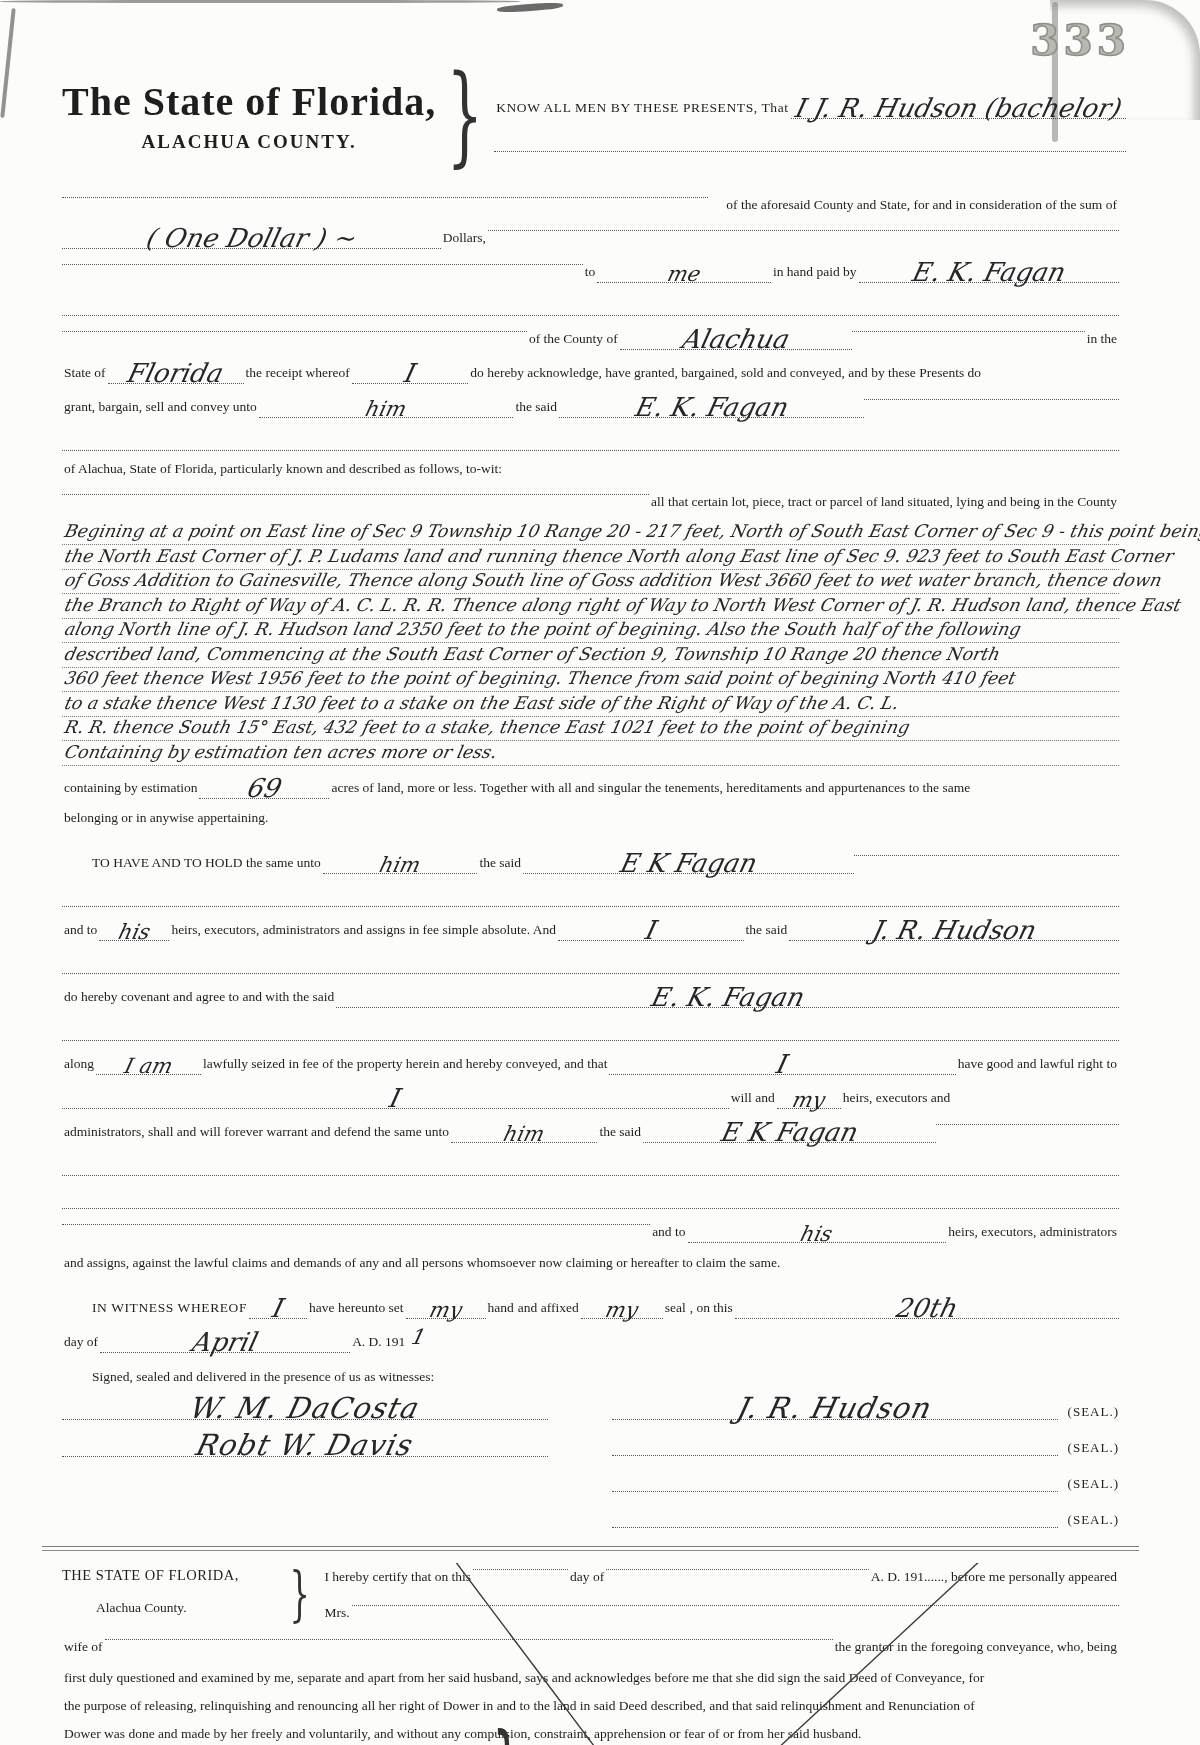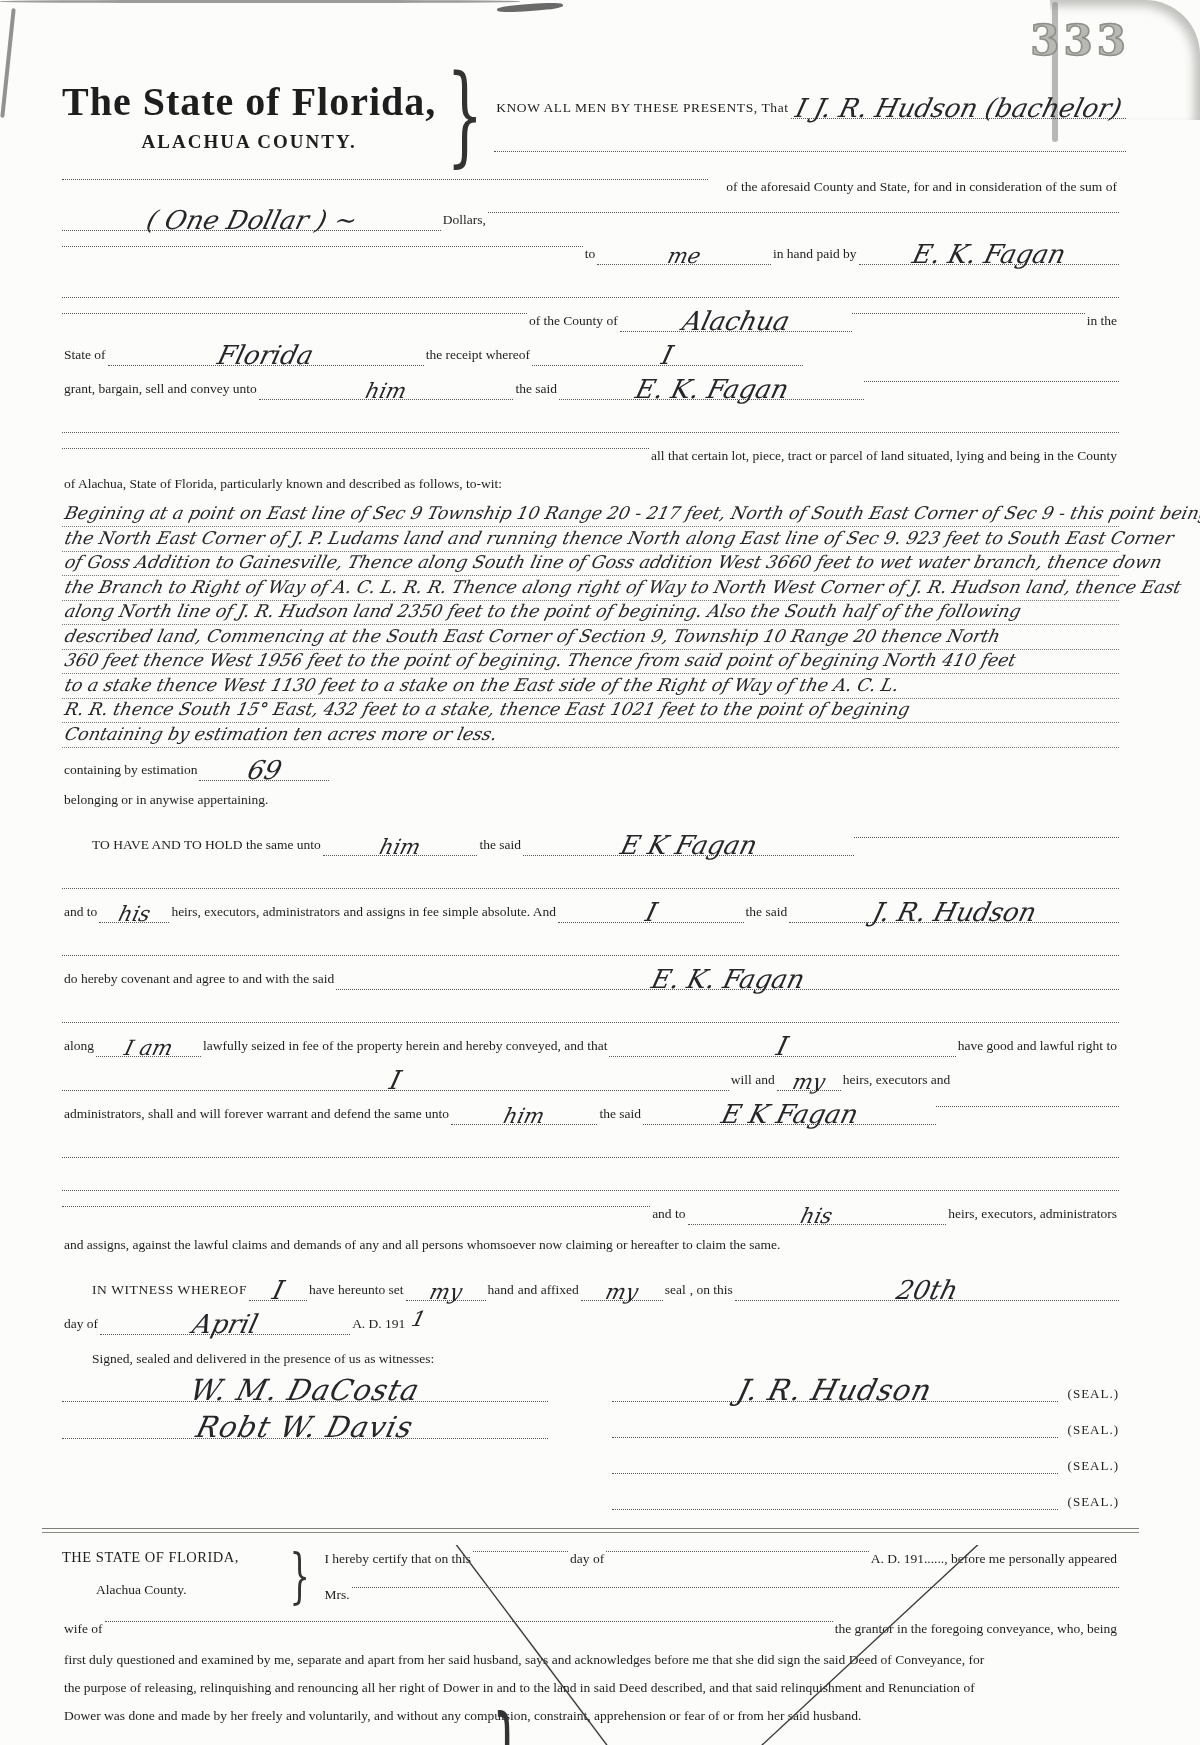--- a/index.html
+++ b/index.html
@@ -89,21 +89,21 @@
     <div style="flex:1;">
       <div class="row" style="margin-top:22px;">
         <span class="pt cap">KNOW ALL MEN BY THESE PRESENTS, That</span>
         <span class="fill"><span class="hw big">I  J. R. Hudson (bachelor)</span></span>
       </div>
       <div class="blankline"></div>
     </div>
   </div>
 
   <div>
-    <div class="row" style="margin-top:26px;gap:16px;">
+    <div class="row" style="margin-top:44px;gap:16px;">
       <span class="dots" style="flex:2.2;"></span>
       <span class="pt">of the aforesaid County and State, for and in consideration of the sum of</span>
     </div>
     <div class="row">
       <span class="fill" style="flex:1.2;"><span class="hw big">( One Dollar ) ~</span></span>
       <span class="pt">Dollars,</span>
       <span class="dots" style="flex:2;"></span>
     </div>
     <div class="row">
       <span class="dots" style="flex:1.8;"></span>
@@ -118,54 +118,56 @@
       <span class="pt">of the County of</span>
       <span class="fill" style="flex:.55;"><span class="hw big">Alachua</span></span>
       <span class="dots" style="flex:.55;"></span>
       <span class="pt">in the</span>
     </div>
     <div class="row">
       <span class="pt">State of</span>
       <span class="fill" style="flex:.35;"><span class="hw big">Florida</span></span>
       <span class="pt">the receipt whereof</span>
       <span class="fill" style="flex:.3;"><span class="hw big">I</span></span>
+      <span class="pt">do hereby acknowledge, have granted, bargained, sold and conveyed, and by these Presents do</span>
     </div>
     <div class="row">
       <span class="pt">grant, bargain, sell and convey unto</span>
       <span class="fill" style="flex:.5;"><span class="hw">him</span></span>
       <span class="pt">the said</span>
       <span class="fill" style="flex:.6;"><span class="hw big">E. K. Fagan</span></span>
       <span class="dots" style="flex:.5;"></span>
     </div>
     <div class="blankline"></div>
+    <div class="row" style="margin-top:10px;">
+      <span class="pt">of Alachua, State of Florida, particularly known and described as follows, to-wit:</span>
+    </div>
     <div class="row">
       <span class="dots" style="flex:1.6;"></span>
       <span class="pt">all that certain lot, piece, tract or parcel of land situated, lying and being in the County</span>
-    </div>
-    <div class="row" style="margin-top:10px;">
-      <span class="pt">of Alachua, State of Florida, particularly known and described as follows, to-wit:</span>
     </div>
   </div>
 
   <div class="desc">
     <p class="dl">Begining at a point on East line of Sec 9 Township 10 Range 20 - 217 feet, North of South East Corner of Sec 9 - this point being</p>
     <p class="dl">the North East Corner of J. P. Ludams land and running thence North along East line of Sec 9. 923 feet to South East Corner</p>
     <p class="dl">of Goss Addition to Gainesville, Thence along South line of Goss addition West 3660 feet to wet water branch, thence down</p>
     <p class="dl">the Branch to Right of Way of A. C. L. R. R. Thence along right of Way to North West Corner of J. R. Hudson land, thence East</p>
     <p class="dl">along North line of J. R. Hudson land 2350 feet to the point of begining.  Also the South half of the following</p>
     <p class="dl">described land, Commencing at the South East Corner of Section 9, Township 10 Range 20 thence North</p>
     <p class="dl">360 feet thence West 1956 feet to the point of begining.  Thence from said point of begining  North 410 feet</p>
     <p class="dl">to a stake thence West 1130 feet to a stake on the East side of the Right of Way of the A. C. L.</p>
     <p class="dl">R. R. thence South 15° East, 432 feet to a stake, thence East 1021 feet to the point of begining</p>
     <p class="dl">Containing by estimation ten acres more or less.</p>
   </div>
 
   <div class="row">
     <span class="pt">containing by estimation</span>
     <span class="fill" style="flex:0 0 130px;"><span class="hw big">69</span></span>
+    <span class="pt">acres of land, more or less.  Together with all and singular the tenements, hereditaments and appurtenances to the same</span>
   </div>
   <div class="row" style="margin-top:11px;">
     <span class="pt">belonging or in anywise appertaining.</span>
   </div>
 
   <div>
     <div class="row indent">
       <span class="pt">TO HAVE AND TO HOLD the same unto</span>
       <span class="fill" style="flex:.35;"><span class="hw">him</span></span>
       <span class="pt">the said</span>

